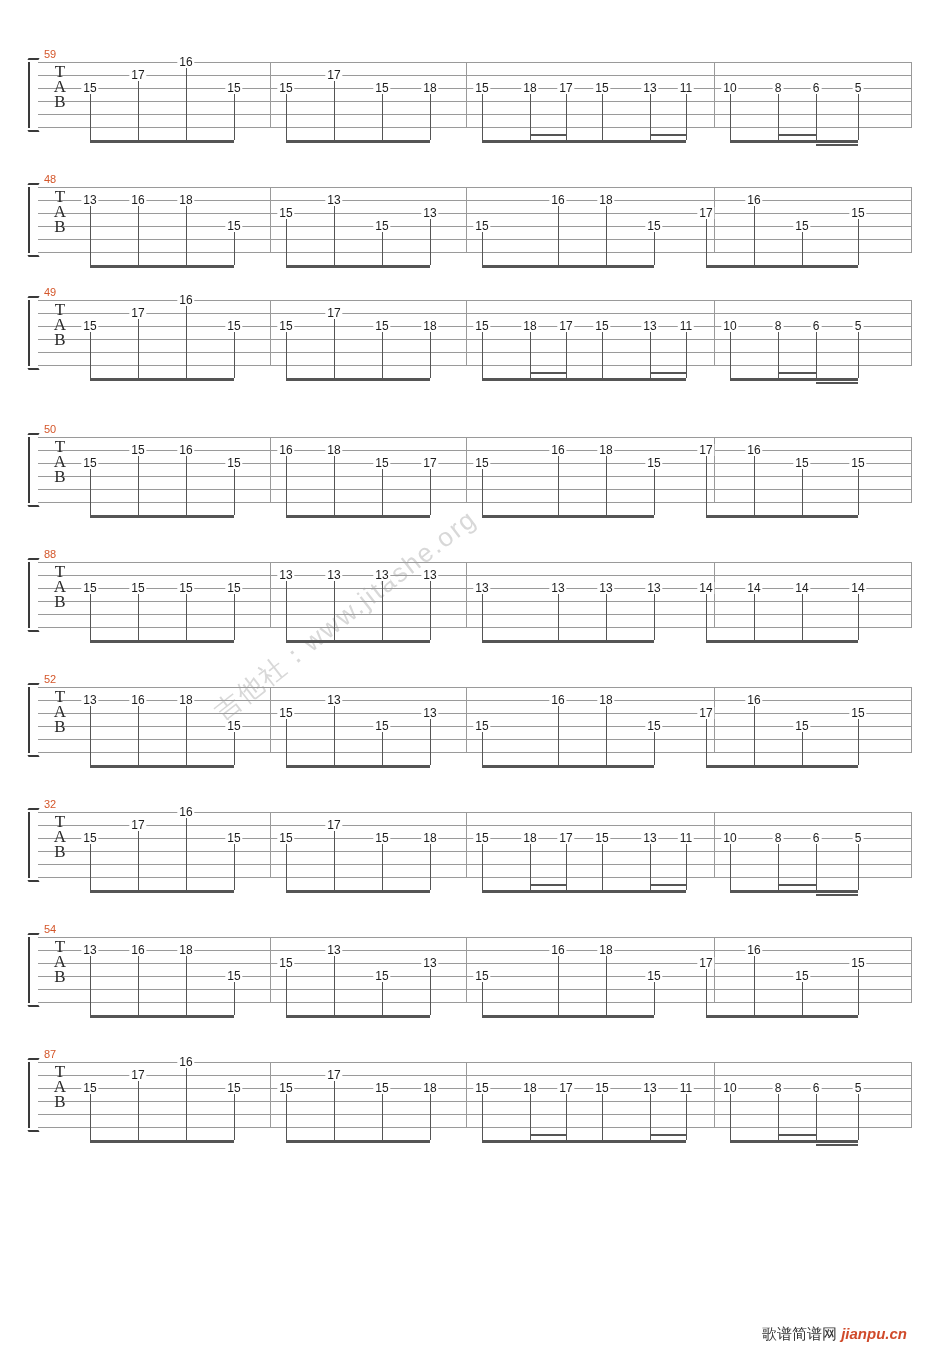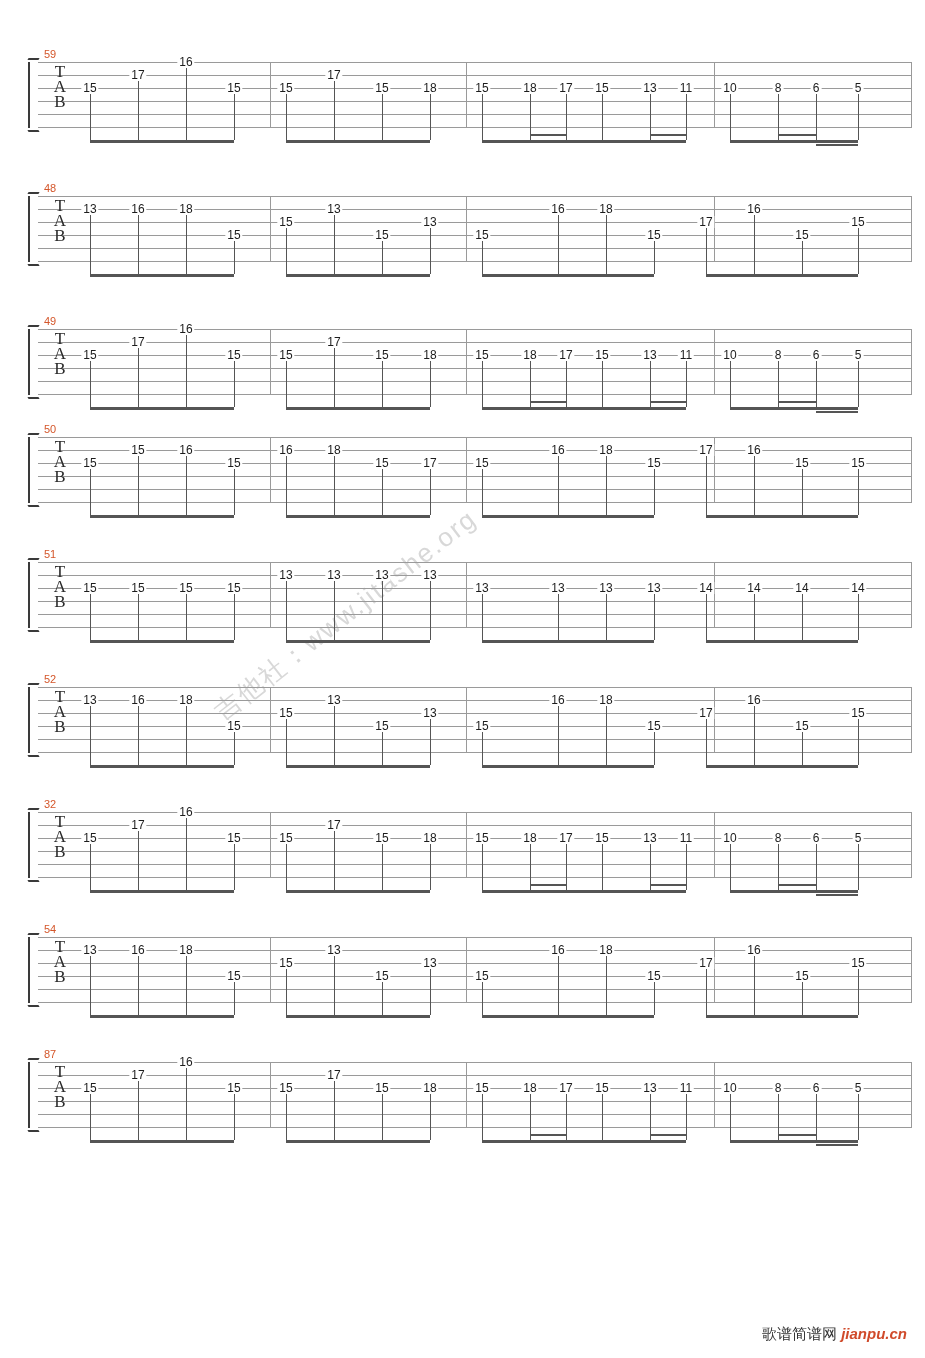--- a/index.html
+++ b/index.html
@@ -111,21 +111,21 @@
           <div class="stem" style="left: 692px; top: 31px; height: 47px;"></div>
           <div class="fret" style="left: 692px; top: 26px;">10</div>
           <div class="stem" style="left: 740px; top: 31px; height: 47px;"></div>
           <div class="fret" style="left: 740px; top: 26px;">8</div>
           <div class="stem" style="left: 778px; top: 31px; height: 47px;"></div>
           <div class="fret" style="left: 778px; top: 26px;">6</div>
           <div class="stem" style="left: 820px; top: 31px; height: 47px;"></div>
           <div class="fret" style="left: 820px; top: 26px;">5</div>
         </div>
       </div>
-      <div class="system" style="top: 196px;">
+      <div class="system" style="top: 187px;">
         <div class="measnum" style="left: 30px; top: -14px;">48</div>
         <div class="brace">
           <div class="vbar"></div>
           <div class="hook-t"></div>
           <div class="hook-b"></div>
         </div>
         <div class="staff">
           <div class="line l0"></div>
           <div class="line l1"></div>
           <div class="line l2"></div>
@@ -172,21 +172,21 @@
           <div class="stem" style="left: 668px; top: 31px; height: 47px;"></div>
           <div class="fret" style="left: 668px; top: 26px;">17</div>
           <div class="stem" style="left: 716px; top: 18px; height: 60px;"></div>
           <div class="fret" style="left: 716px; top: 13px;">16</div>
           <div class="stem" style="left: 764px; top: 44px; height: 34px;"></div>
           <div class="fret" style="left: 764px; top: 39px;">15</div>
           <div class="stem" style="left: 820px; top: 31px; height: 47px;"></div>
           <div class="fret" style="left: 820px; top: 26px;">15</div>
         </div>
       </div>
-      <div class="system" style="top: 329px;">
+      <div class="system" style="top: 300px;">
         <div class="measnum" style="left: 30px; top: -14px;">49</div>
         <div class="brace">
           <div class="vbar"></div>
           <div class="hook-t"></div>
           <div class="hook-b"></div>
         </div>
         <div class="staff">
           <div class="line l0"></div>
           <div class="line l1"></div>
           <div class="line l2"></div>
@@ -303,21 +303,21 @@
           <div class="fret" style="left: 668px; top: 13px;">17</div>
           <div class="stem" style="left: 716px; top: 18px; height: 60px;"></div>
           <div class="fret" style="left: 716px; top: 13px;">16</div>
           <div class="stem" style="left: 764px; top: 31px; height: 47px;"></div>
           <div class="fret" style="left: 764px; top: 26px;">15</div>
           <div class="stem" style="left: 820px; top: 31px; height: 47px;"></div>
           <div class="fret" style="left: 820px; top: 26px;">15</div>
         </div>
       </div>
       <div class="system" style="top: 562px;">
-        <div class="measnum" style="left: 30px; top: -14px;">51</div>
+        <div class="measnum" style="left: 30px; top: -14px;">88</div>
         <div class="brace">
           <div class="vbar"></div>
           <div class="hook-t"></div>
           <div class="hook-b"></div>
         </div>
         <div class="staff">
           <div class="line l0"></div>
           <div class="line l1"></div>
           <div class="line l2"></div>
           <div class="line l3"></div>

